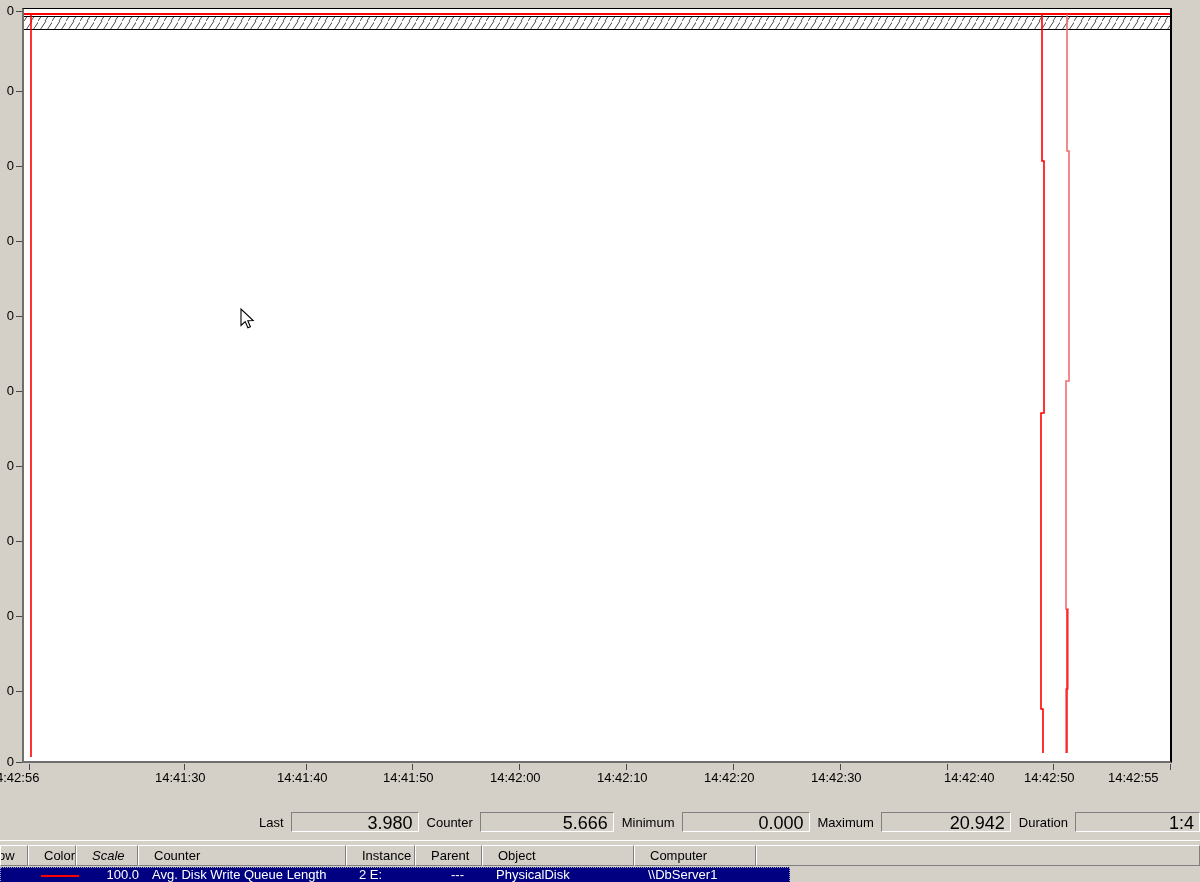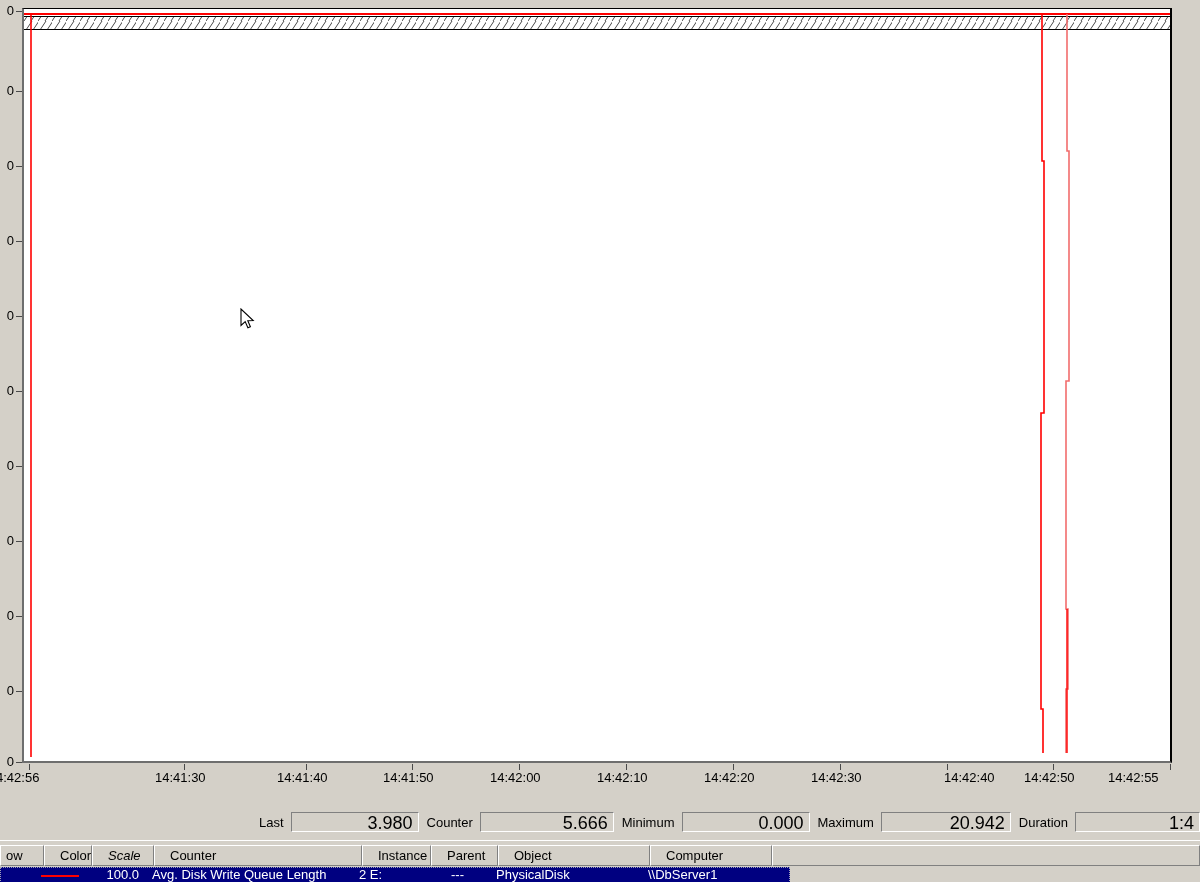--- a/index.html
+++ b/index.html
@@ -153,21 +153,21 @@
     border-left: 1px solid #ffffff;
     border-right: 1px solid #808080;
     border-bottom: 1px solid #808080;
     box-sizing: border-box;
     font-size: 13px;
     color: #000;
     padding-left: 15px;
     white-space: nowrap;
     overflow: hidden;
   }
-  .ch-show     { width: 44px; padding-left: 8px; text-indent: -3px; }
+  .ch-show     { width: 28px; padding-left: 0px; text-indent: -3px; }
   .ch-color    { width: 48px; }
   .ch-scale    { width: 62px; font-style: italic; }
   .ch-counter  { width: 208px; }
   .ch-instance { width: 69px; }
   .ch-parent   { width: 67px; }
   .ch-object   { width: 152px; }
   .ch-computer { width: 122px; }
   .ch-filler   { flex: 1 1 auto; }
 
   #legend-row {

